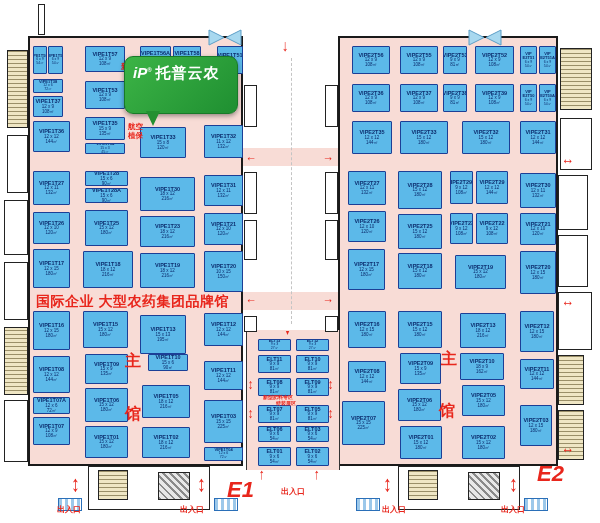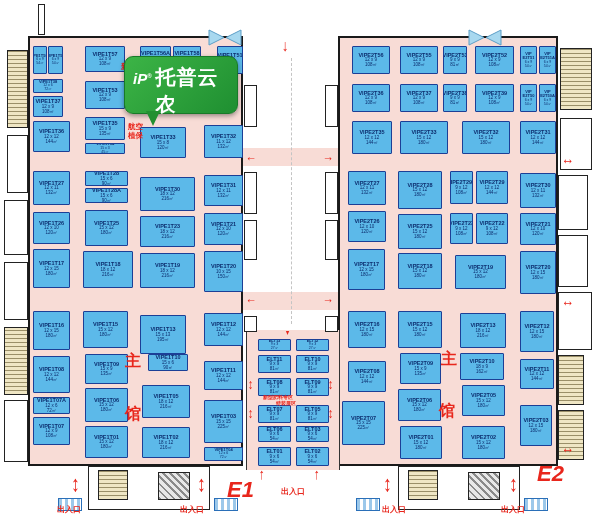--- a/index.html
+++ b/index.html
@@ -22,21 +22,21 @@
   .bluebox{border:1px solid #2a6fb8;background:repeating-linear-gradient(90deg,#9cc8ea 0 3px,#fff 3px 6px);}
   .arr{position:absolute;color:#e8261c;font-weight:bold;z-index:5;line-height:1;}
   .dash{position:absolute;border-left:1px dashed #c4c4c4;z-index:1;}
   #banner{position:absolute;left:124px;top:56px;width:114px;height:58px;z-index:6;
           background:linear-gradient(135deg,#3cb446,#1f8f31);border:1px solid #187a28;
           border-radius:9px;box-shadow:0 2px 5px rgba(0,0,0,.4);color:#fff;
           padding:7px 6px 4px 8px;box-sizing:border-box;}
   #banner .row1{display:flex;align-items:baseline;gap:4px;}
   #banner .logo{font-style:italic;font-weight:bold;font-size:15px;}
   #banner .reg{font-size:6px;vertical-align:super;}
-  #banner .brand{font-weight:bold;font-size:20px;letter-spacing:1px;}
+  #banner .brand{font-weight:bold;font-size:15px;letter-spacing:1px;}
   #banner .row2{margin-top:5px;font-size:9.5px;letter-spacing:.5px;}
   #pointer{position:absolute;left:146px;top:111px;width:0;height:0;z-index:6;
            border-left:7px solid transparent;border-right:7px solid transparent;
            border-top:15px solid #239031;}
   .gate{position:absolute;z-index:2;}
 </style>
 </head>
 <body>
 
 <div id="canvas">
@@ -52,20 +52,21 @@
 
   <svg class="gate" style="left:208px;top:29px;" width="34" height="17" viewBox="0 0 34 17">
     <polygon points="1,1 1,16 16,8.5" fill="#a8d8ef" stroke="#5b9ec7" stroke-width="1"></polygon>
     <polygon points="33,1 33,16 18,8.5" fill="#a8d8ef" stroke="#5b9ec7" stroke-width="1"></polygon>
   </svg>
   <svg class="gate" style="left:468px;top:29px;" width="34" height="17" viewBox="0 0 34 17">
     <polygon points="1,1 1,16 16,8.5" fill="#a8d8ef" stroke="#5b9ec7" stroke-width="1"></polygon>
     <polygon points="33,1 33,16 18,8.5" fill="#a8d8ef" stroke="#5b9ec7" stroke-width="1"></polygon>
   </svg>
 
+  <div class="redtxt" style="left:36px;top:293px;font-size:14px;letter-spacing:.5px;">国际企业 大型农药集团品牌馆</div>
 
   <div class="redtxt" style="left:125px;top:351px;font-size:16px;">主</div>
   <div class="redtxt" style="left:125px;top:404px;font-size:16px;">馆</div>
   <div class="redtxt" style="left:441px;top:349px;font-size:16px;">主</div>
   <div class="redtxt" style="left:439px;top:401px;font-size:16px;">馆</div>
 
   <div class="redtxt" style="left:227px;top:477px;font-size:22px;font-style:italic;">E1</div>
   <div class="redtxt" style="left:537px;top:461px;font-size:22px;font-style:italic;">E2</div>
 
   <div class="redtxt" style="left:121px;top:62px;font-size:7.5px;">新型</div>

